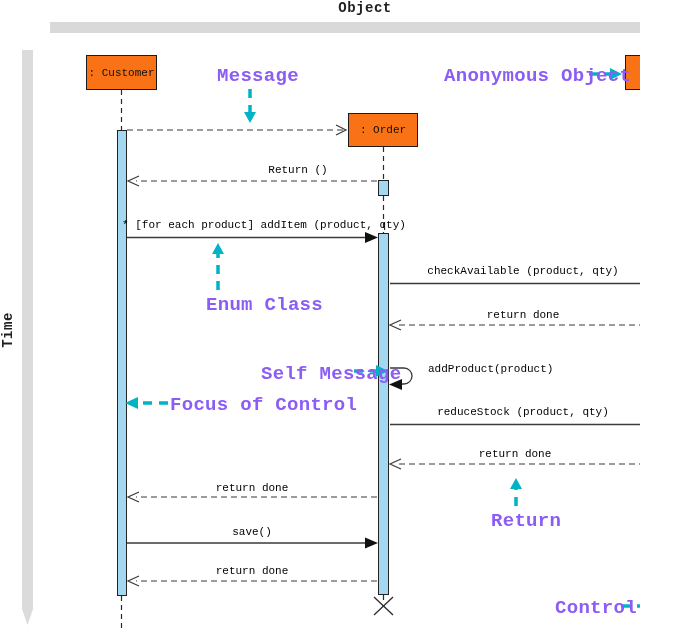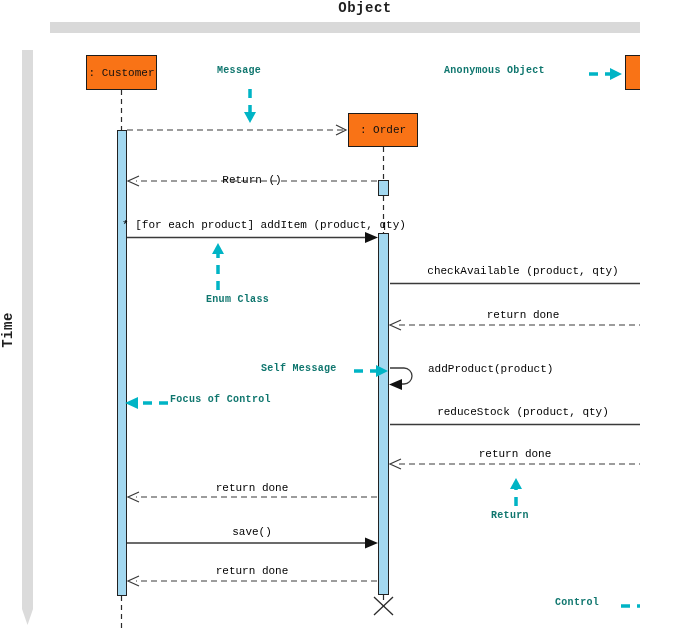--- a/index.html
+++ b/index.html
@@ -39,33 +39,33 @@
   .act-order-main{left:378px;top:233px;width:11px;height:362px;}
   .act-stock-1{left:656px;top:283px;width:9px;height:55px;}
   .act-stock-2{left:656px;top:424px;width:9px;height:53px;}
   
   .wires{position:absolute;left:0;top:0;z-index:4;pointer-events:none;}
   
   .msg{
     position:absolute;font-size:11px;color:#000;text-align:center;z-index:5;white-space:nowrap;
   }
   .msg.left-align{text-align:left;}
-  .lbl-return1{left:127px;top:174px;width:250px;}
+  .lbl-return1{left:127px;top:164px;width:250px;padding-left:46px;}
   .lbl-additem{left:122px;top:219px;width:258px;}
   .lbl-checkavail{left:390px;top:265px;width:266px;}
   .lbl-retdone1{left:390px;top:309px;width:266px;}
   .lbl-addproduct{left:428px;top:363px;}
   .lbl-reducestock{left:390px;top:406px;width:266px;}
   .lbl-retdone2{left:390px;top:448px;width:250px;}
   .lbl-retdone3{left:127px;top:482px;width:250px;}
   .lbl-save{left:127px;top:526px;width:250px;}
   .lbl-retdone4{left:127px;top:565px;width:250px;}
   
   .note{
-    position:absolute;font-size:10px;font-weight:bold;color:#0f766e;
+    position:absolute;font-size:19px;font-weight:bold;color:#8b5cf6;
     letter-spacing:.3px;z-index:6;white-space:nowrap;
   }
   .note-message{left:217px;top:65px;}
   .note-anon{left:444px;top:65px;}
   .note-enum{left:178px;top:294px;padding-left:28px;}
   .note-selfmsg{left:261px;top:363px;}
   .note-focus{left:170px;top:394px;text-align:right;}
   .note-return{left:491px;top:510px;}
   .note-lifeline{left:555px;top:597px;}
 </style>

